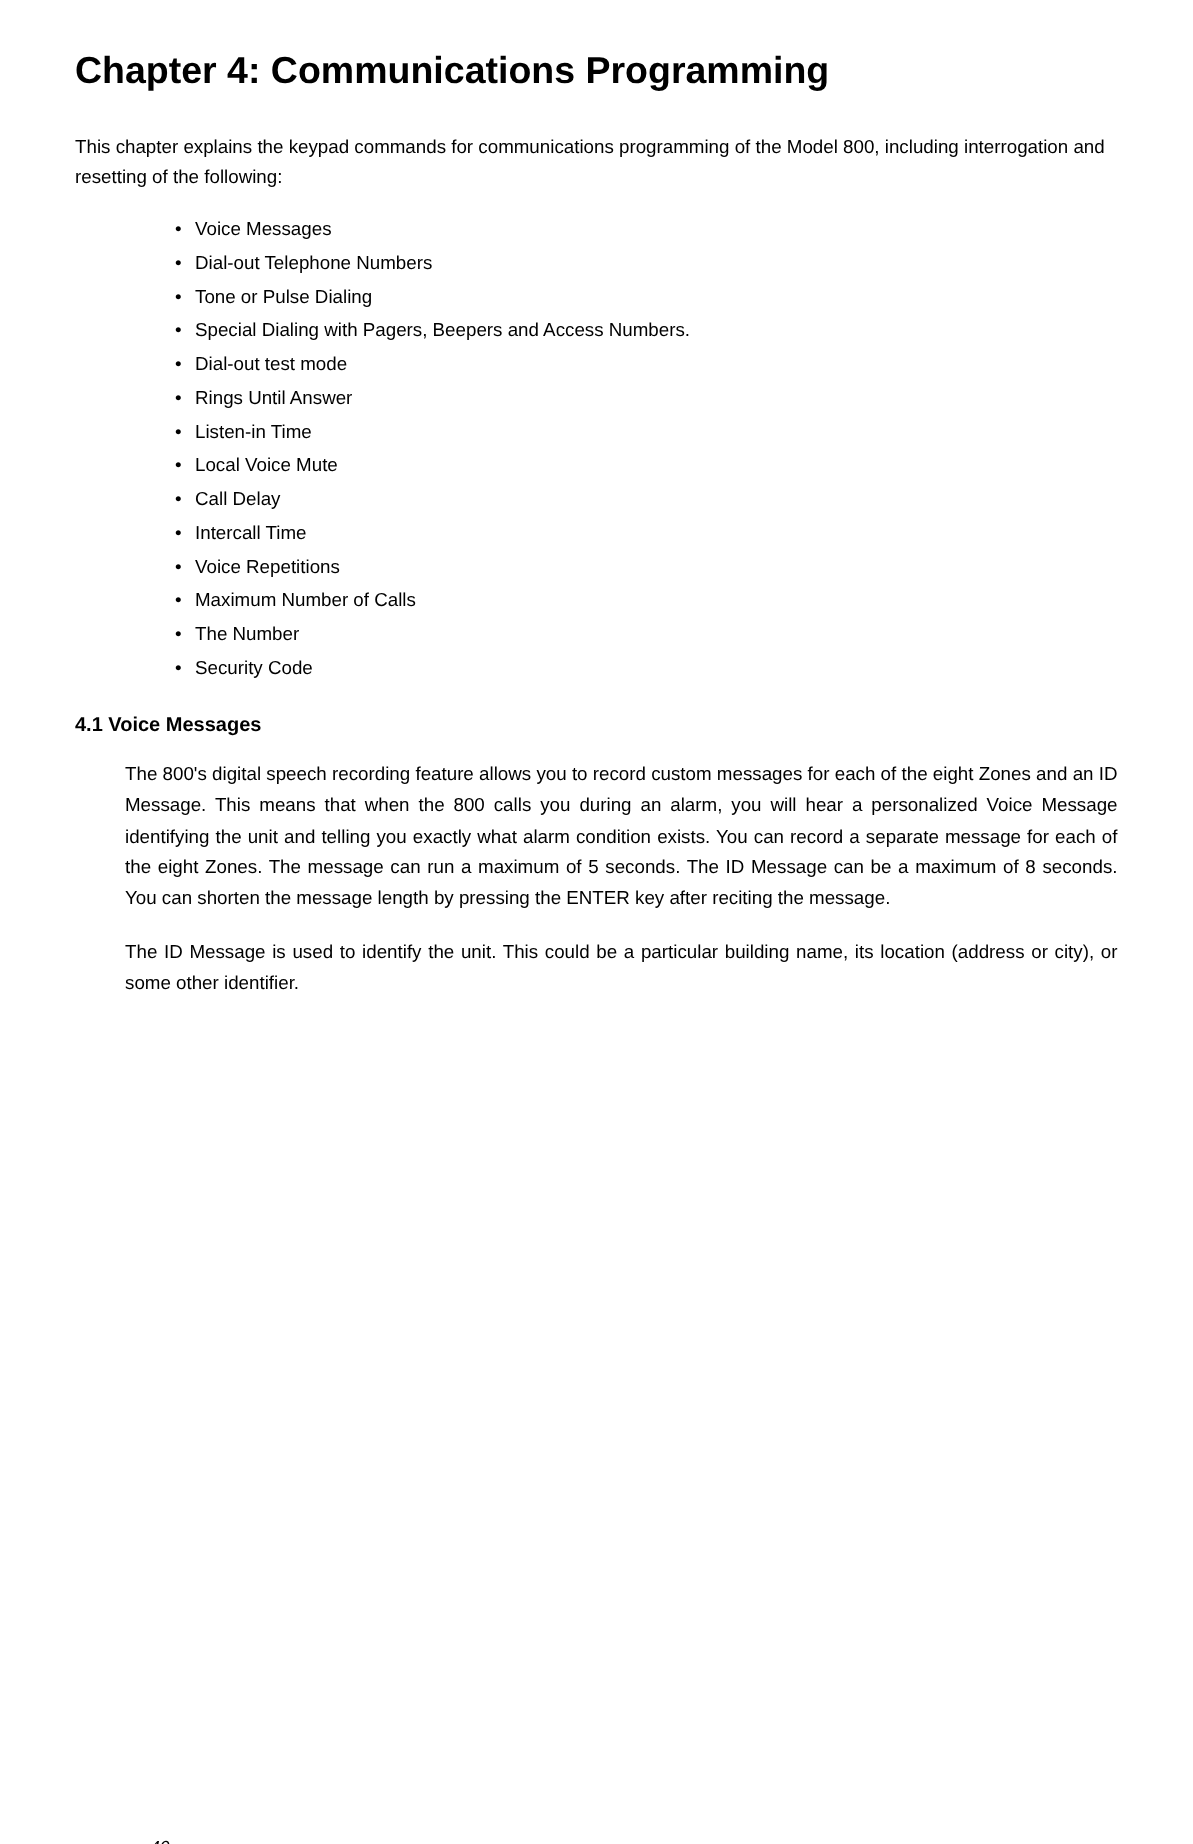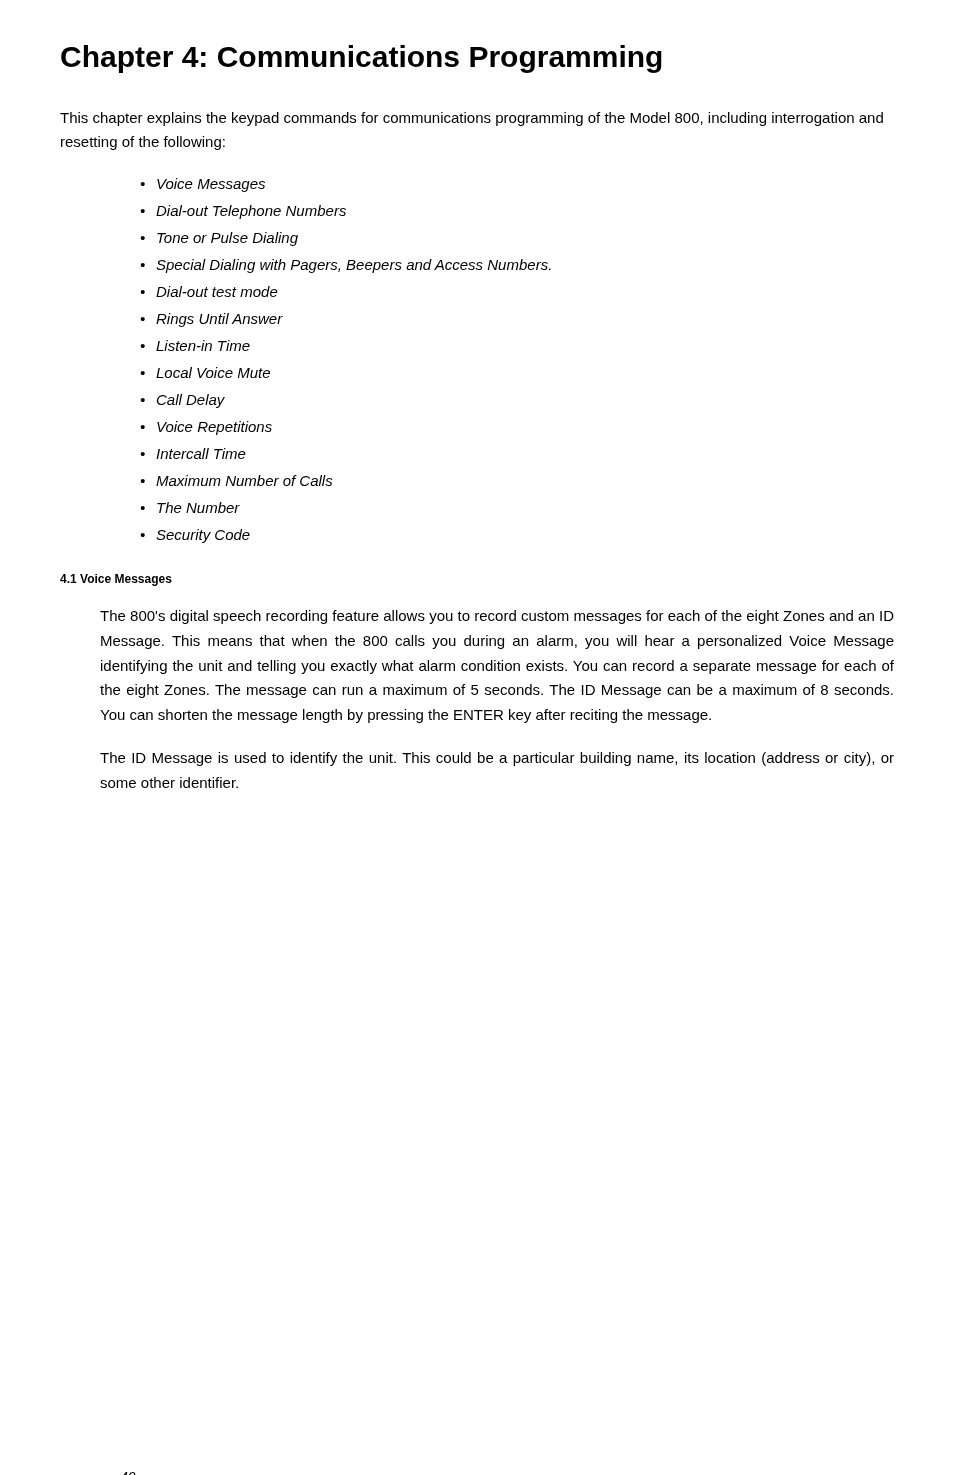--- a/index.html
+++ b/index.html
@@ -33,31 +33,30 @@
     .bullet-list {
       margin-left: 80px;
       margin-bottom: 24px;
       list-style: none;
     }
 
     .bullet-list li {
       position: relative;
       padding-left: 16px;
       line-height: 1.8;
-      font-style: italic;
     }
 
     .bullet-list li::before {
       content: "•";
       position: absolute;
       left: 0;
     }
 
     .section-title {
-      font-size: 12px;
+      font-size: 16px;
       font-weight: bold;
       margin-bottom: 18px;
     }
 
     .section-paragraph {
       margin-left: 40px;
       margin-bottom: 18px;
       line-height: 1.65;
       text-align: justify;
     }
@@ -91,22 +90,22 @@
   <ul class="bullet-list" id="bullet-list-container">
   <li>Voice Messages</li>
       <li>Dial-out Telephone Numbers</li>
       <li>Tone or Pulse Dialing</li>
       <li>Special Dialing with Pagers, Beepers and Access Numbers.</li>
       <li>Dial-out test mode</li>
       <li>Rings Until Answer</li>
       <li>Listen-in Time</li>
       <li>Local Voice Mute</li>
       <li>Call Delay</li>
+      <li>Intercall Time</li>
       <li>Voice Repetitions</li>
-      <li>Intercall Time</li>
       <li>Maximum Number of Calls</li>
       <li>The Number</li>
       <li>Security Code</li>
     </ul>
 
   <h2 class="section-title">4.1 Voice Messages</h2>
 
   <p class="section-paragraph">The 800's digital speech recording feature allows you to record custom messages for each of the eight Zones and an ID Message. This means that when the 800 calls you during an alarm, you will hear a personalized Voice Message identifying the unit and telling you exactly what alarm condition exists. You can record a separate message for each of the eight Zones. The message can run a maximum of 5 seconds. The ID Message can be a maximum of 8 seconds. You can shorten the message length by pressing the ENTER key after reciting the message.</p>
 
   <p class="section-paragraph">

